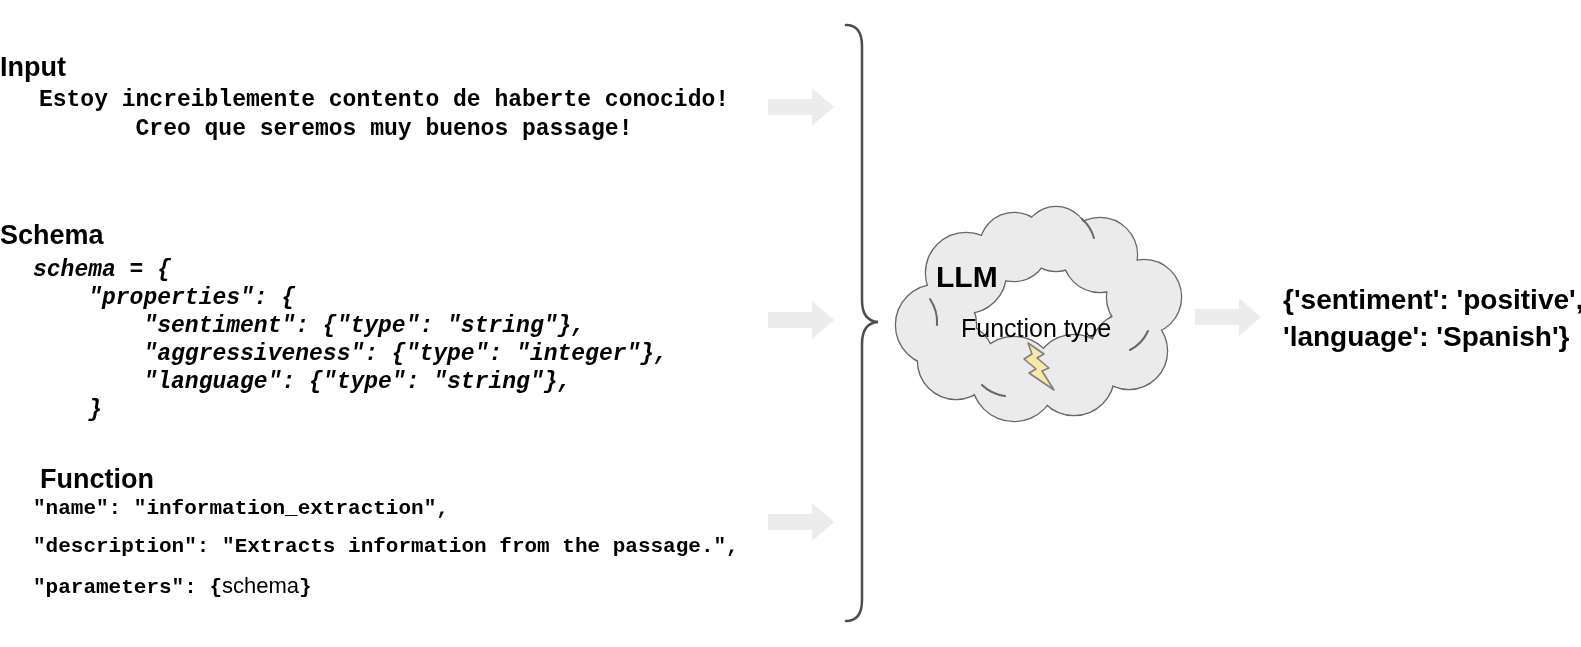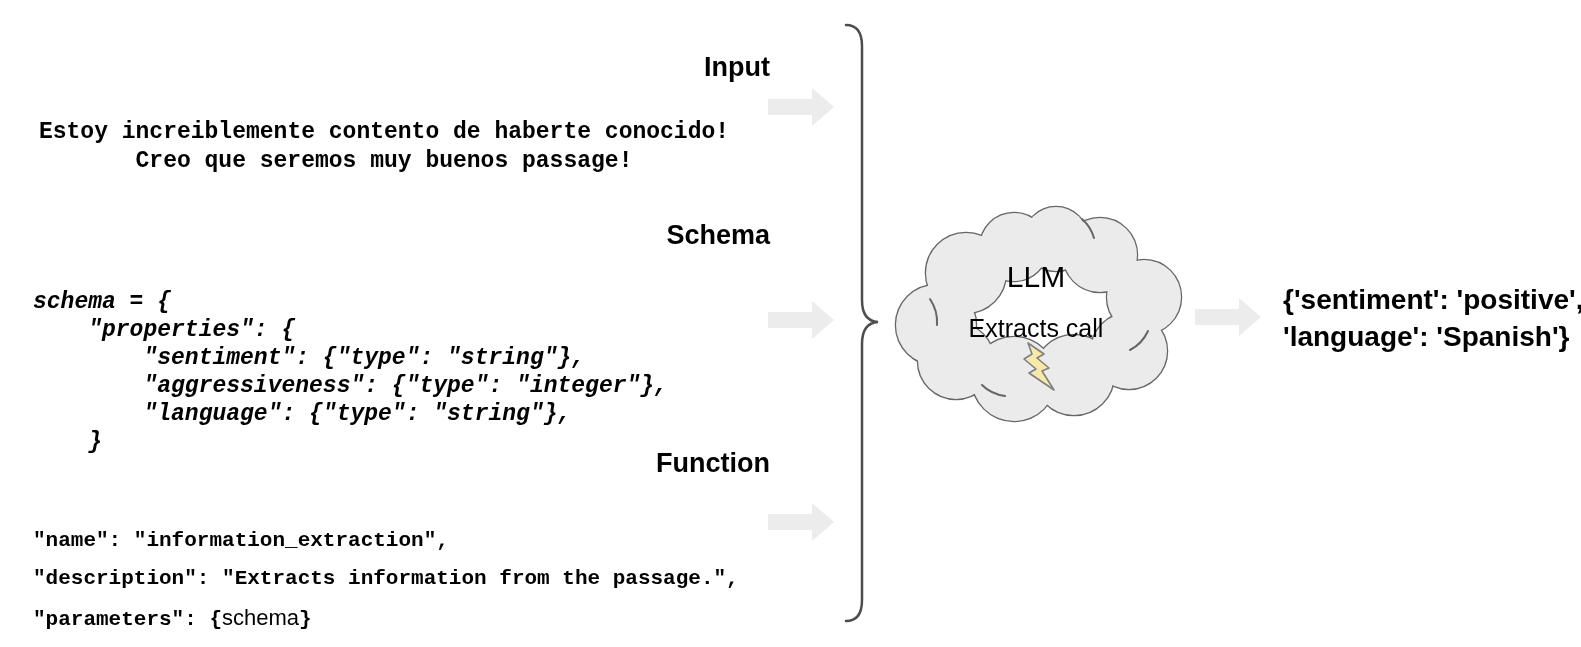--- a/index.html
+++ b/index.html
@@ -9,26 +9,26 @@
     height: 647px;
     background: var(--color-background, #fff);
     font-family: "Liberation Sans", sans-serif;
     color: var(--color-text, #000);
     overflow: hidden;
   }
   .section-title {
     position: absolute;
     left: 0;
     width: 770px;
-    text-align: right;
+    text-align: left;
     font-size: 27px;
     font-weight: 700;
     color: var(--color-text, #000);
   }
-  .mono { font-family: "Liberation Mono", monospace; font-weight: 700; color: var(--color-text, #000); margin-top: 32px; }
+  .mono { font-family: "Liberation Mono", monospace; font-weight: 700; color: var(--color-text, #000); }
   .input-lines {
     position: absolute;
     left: 16px;
     top: 86px;
     width: 736px;
     text-align: center;
     font-size: 23px;
     line-height: 29px;
   }
   .schema-code {
@@ -72,23 +72,22 @@
     fill: none;
     stroke: var(--color-cloud-stroke, #666);
     stroke-width: 2;
     stroke-linecap: round;
   }
   .cloud-title {
     position: absolute;
     left: 936px;
     top: 260px;
     width: 200px;
-    text-align: center;
     font-size: 30px;
-    font-weight: 400;
+    font-weight: 700;
   }
   .cloud-subtitle {
     position: absolute;
     left: 936px;
     top: 314px;
     width: 200px;
     text-align: center;
     font-size: 25px;
     font-weight: 400;
   }
@@ -123,21 +122,21 @@
   <div class="section-title" style="top:220px;">Schema</div>
   <div class="schema-code mono">
     <div class="code-line">schema = {</div>
     <div class="code-line">    "properties": {</div>
     <div class="code-line">        "sentiment": {"type": "string"},</div>
     <div class="code-line">        "aggressiveness": {"type": "integer"},</div>
     <div class="code-line">        "language": {"type": "string"},</div>
     <div class="code-line">    }</div>
   </div>
 
-  <div class="section-title" style="top:448px;">Function</div>
+  <div class="section-title" style="top:464px;padding-left:40px;">Function</div>
   <div class="function-code mono">
     <div class="code-line">"name": "information_extraction",</div>
     <div class="code-line">"description": "Extracts information from the passage.",</div>
     <div class="code-line"><span>"parameters": {</span><span class="schema-var">schema</span><span>}</span></div>
   </div>
 
   <svg class="flow-arrow" style="left:768px; top:88px;" viewBox="0 0 66 38">
     <polygon points="0,11 44,11 44,0 66,19 44,38 44,27 0,27"></polygon>
   </svg>
   <svg class="flow-arrow" style="left:768px; top:301px;" viewBox="0 0 66 38">
@@ -177,21 +176,21 @@
       <circle cx="70" cy="158" r="38"></circle>
     </g>
     <g class="cloud-notches">
       <path d="M44 96 Q52 108 51 122"></path>
       <path d="M262 128 Q256 141 244 147"></path>
       <path d="M96 182 Q105 191 119 193"></path>
       <path d="M196 16 Q205 24 208 35"></path>
     </g>
   </svg>
   <div class="cloud-title">LLM</div>
-  <div class="cloud-subtitle">Extracts call</div>
+  <div class="cloud-subtitle">Function type</div>
   <svg class="bolt-svg" width="40" height="52" viewBox="0 0 40 52">
     <path d="M12 1 L28 12 L21 16 L33 26 L26 29 L38 48 L13 31 L20 27 L8 17 L16 12 Z"></path>
   </svg>
 
   <svg class="flow-arrow" style="left:1195px; top:298px;" viewBox="0 0 66 38">
     <polygon points="0,11 44,11 44,0 66,19 44,38 44,27 0,27"></polygon>
   </svg>
   <div class="output-text">
     <div>{'sentiment': 'positive',</div>
     <div>'language': 'Spanish'}</div>

